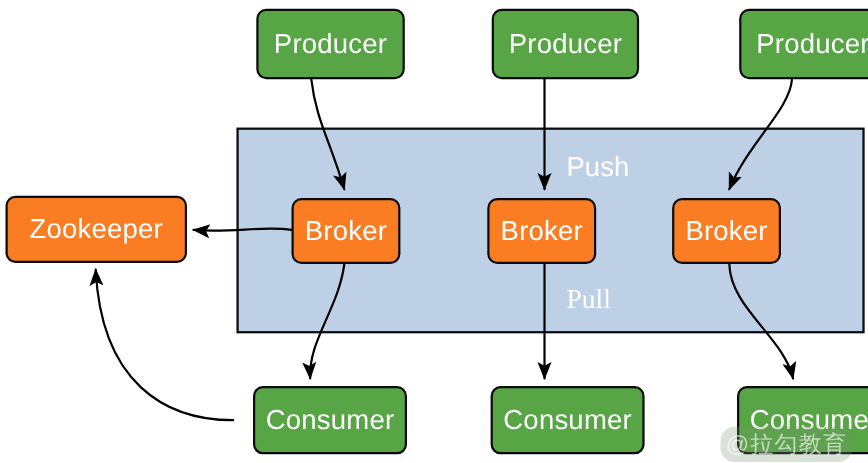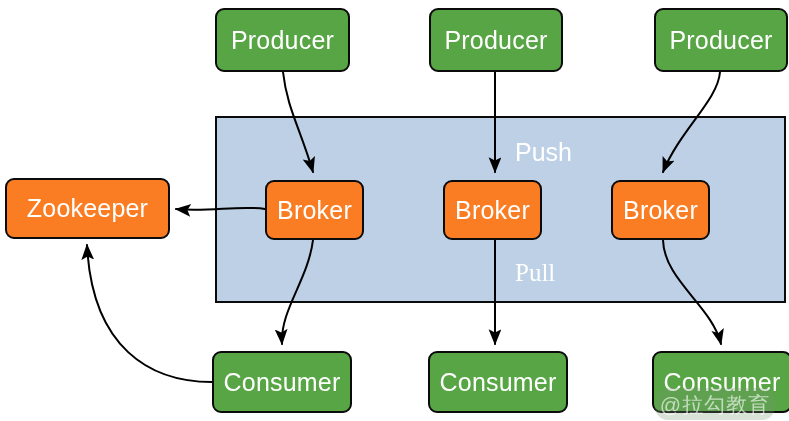--- a/index.html
+++ b/index.html
@@ -36,20 +36,21 @@
     font-size: 25px;
     font-weight: normal;
     letter-spacing: 0.2px;
     line-height: 1;
     white-space: nowrap;
     user-select: none;
   }
   .node.producer,
   .node.consumer {
     background: #57a544;
+    margin-left: 18px;
   }
   .node.broker,
   .node.zookeeper {
     background: #fa7d23;
   }
   .cluster-panel {
     position: absolute;
     box-sizing: border-box;
     background: #bdd0e6;
     border: 2px solid #0b0b0b;

